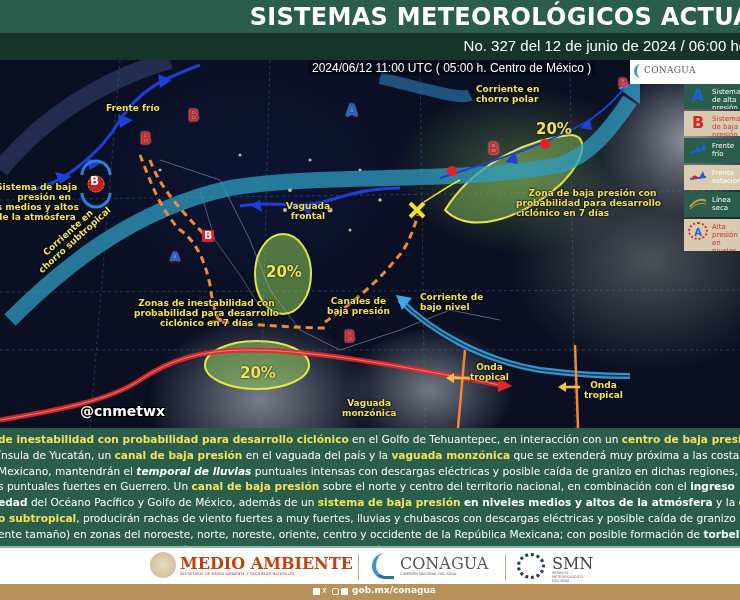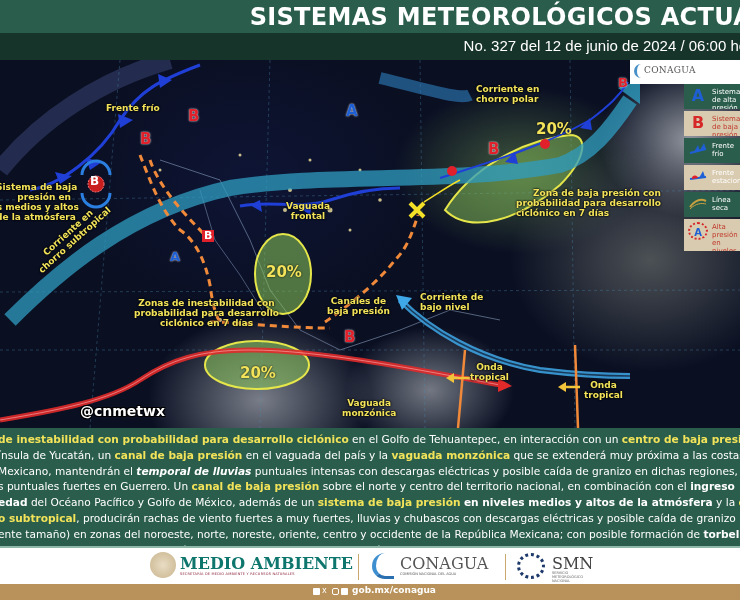--- a/index.html
+++ b/index.html
@@ -36,21 +36,21 @@
   .legend .sym { position: absolute; left: 4px; top: 3px; width: 20px; height: 18px; font-weight: bold; font-size: 16px; text-align: center; line-height: 18px; }
 
   .bulletin { position: absolute; left: 0; top: 428px; width: 740px; height: 118px; background: #2a5d4b; color: #fff; font-size: 10.6px; line-height: 15.8px; padding: 4px 0 0 0; overflow: hidden; font-family: "DejaVu Sans", sans-serif; }
   .bulletin .line { white-space: nowrap; margin-left: -2px; }
   .bulletin .hl { color: #f2e35a; font-weight: bold; }
   .bulletin .b { font-weight: bold; }
   .bulletin .bi { font-weight: bold; font-style: italic; }
 
   .footer { position: absolute; left: 0; top: 546px; width: 740px; height: 38px; background: #fff; border-top: 2px solid #8fb8a8; }
   .footer .logo { position: absolute; top: 6px; font-family: "DejaVu Serif", serif; font-weight: bold; white-space: nowrap; }
-  .footer .ma { left: 180px; color: #0f766e; font-size: 16px; }
+  .footer .ma { left: 180px; color: #c2410c; font-size: 16px; }
   .footer .ma-sub { position: absolute; left: 180px; top: 24px; font-size: 3.5px; color: #8b2339; letter-spacing: 0.2px; }
   .footer .seal { position: absolute; left: 150px; top: 4px; width: 26px; height: 26px; border-radius: 50%; background: radial-gradient(circle, #e8dcc4, #c9b48c); }
   .footer .sep { position: absolute; top: 6px; width: 1px; height: 26px; background: #c9a96e; }
   .footer .cona { left: 400px; color: #555; font-size: 16px; font-weight: normal; }
   .footer .cona-sub { position: absolute; left: 400px; top: 24px; font-size: 3.5px; color: #555; }
   .footer .cona-ico { position: absolute; left: 372px; top: 5px; width: 22px; height: 26px; border-left: 4px solid #3d8fd0; border-radius: 14px 0 0 14px; border-bottom: 3px solid #2a6fb0; }
   .footer .smn { left: 552px; color: #444; font-size: 16px; font-weight: normal; }
   .footer .smn-ico { position: absolute; left: 517px; top: 5px; width: 28px; height: 26px; border-radius: 50%; border: 3px dotted #1e3a6b; }
   .footer .smn-sub { position: absolute; left: 552px; top: 23px; font-size: 3.5px; line-height: 4px; color: #666; }
   .bottom-bar { position: absolute; left: 0; top: 584px; width: 740px; height: 16px; background: #b8925a; }
@@ -189,21 +189,21 @@
     <div class="lbl" style="position:static;text-align:left;">Corriente en</div>
     <div class="lbl" style="position:static;text-align:left;">chorro polar</div>
   </div>
 
   <div style="position:absolute;left:30px;top:200px;transform:rotate(-42deg);transform-origin:left top;">
     <div class="lbl" style="position:static;">Corriente en</div>
     <div class="lbl" style="position:static;">chorro subtropical</div>
   </div>
 
   <div style="position:absolute;left:516px;top:128px;text-align:left;">
-    <div class="lbl" style="position:static;text-align:right;padding-left:8px;">Zona de baja presión con</div>
+    <div class="lbl" style="position:static;text-align:center;padding-left:8px;">Zona de baja presión con</div>
     <div class="lbl" style="position:static;text-align:left;">probabilidad para desarrollo</div>
     <div class="lbl" style="position:static;text-align:left;">ciclónico en 7 días</div>
   </div>
 
   <div style="position:absolute;left:134px;top:238px;">
     <div class="lbl" style="position:static;">Zonas de inestabilidad con</div>
     <div class="lbl" style="position:static;">probabilidad para desarrollo</div>
     <div class="lbl" style="position:static;">ciclónico en 7 días</div>
   </div>
 
@@ -229,20 +229,21 @@
 
   <div style="position:absolute;left:584px;top:320px;">
     <div class="lbl" style="position:static;">Onda</div>
     <div class="lbl" style="position:static;">tropical</div>
   </div>
 
   <div class="pct" style="left:536px;top:60px;">20%</div>
   <div class="pct" style="left:266px;top:203px;">20%</div>
   <div class="pct" style="left:240px;top:304px;">20%</div>
 
+  <div class="timestamp">2024/06/12 11:00 UTC ( 05:00 h. Centro de México )</div>
   <div class="logo-box">
     <span class="ico"></span>
     <span class="conagua-s">CONAGUA</span>
   </div>
   <div class="handle">@cnmetwx</div>
 
   <div class="legend">
     <div class="row dark">
       <span class="sym" style="color:#1f5fd6;">A</span>
       <span>Sistema de alta presión</span>

